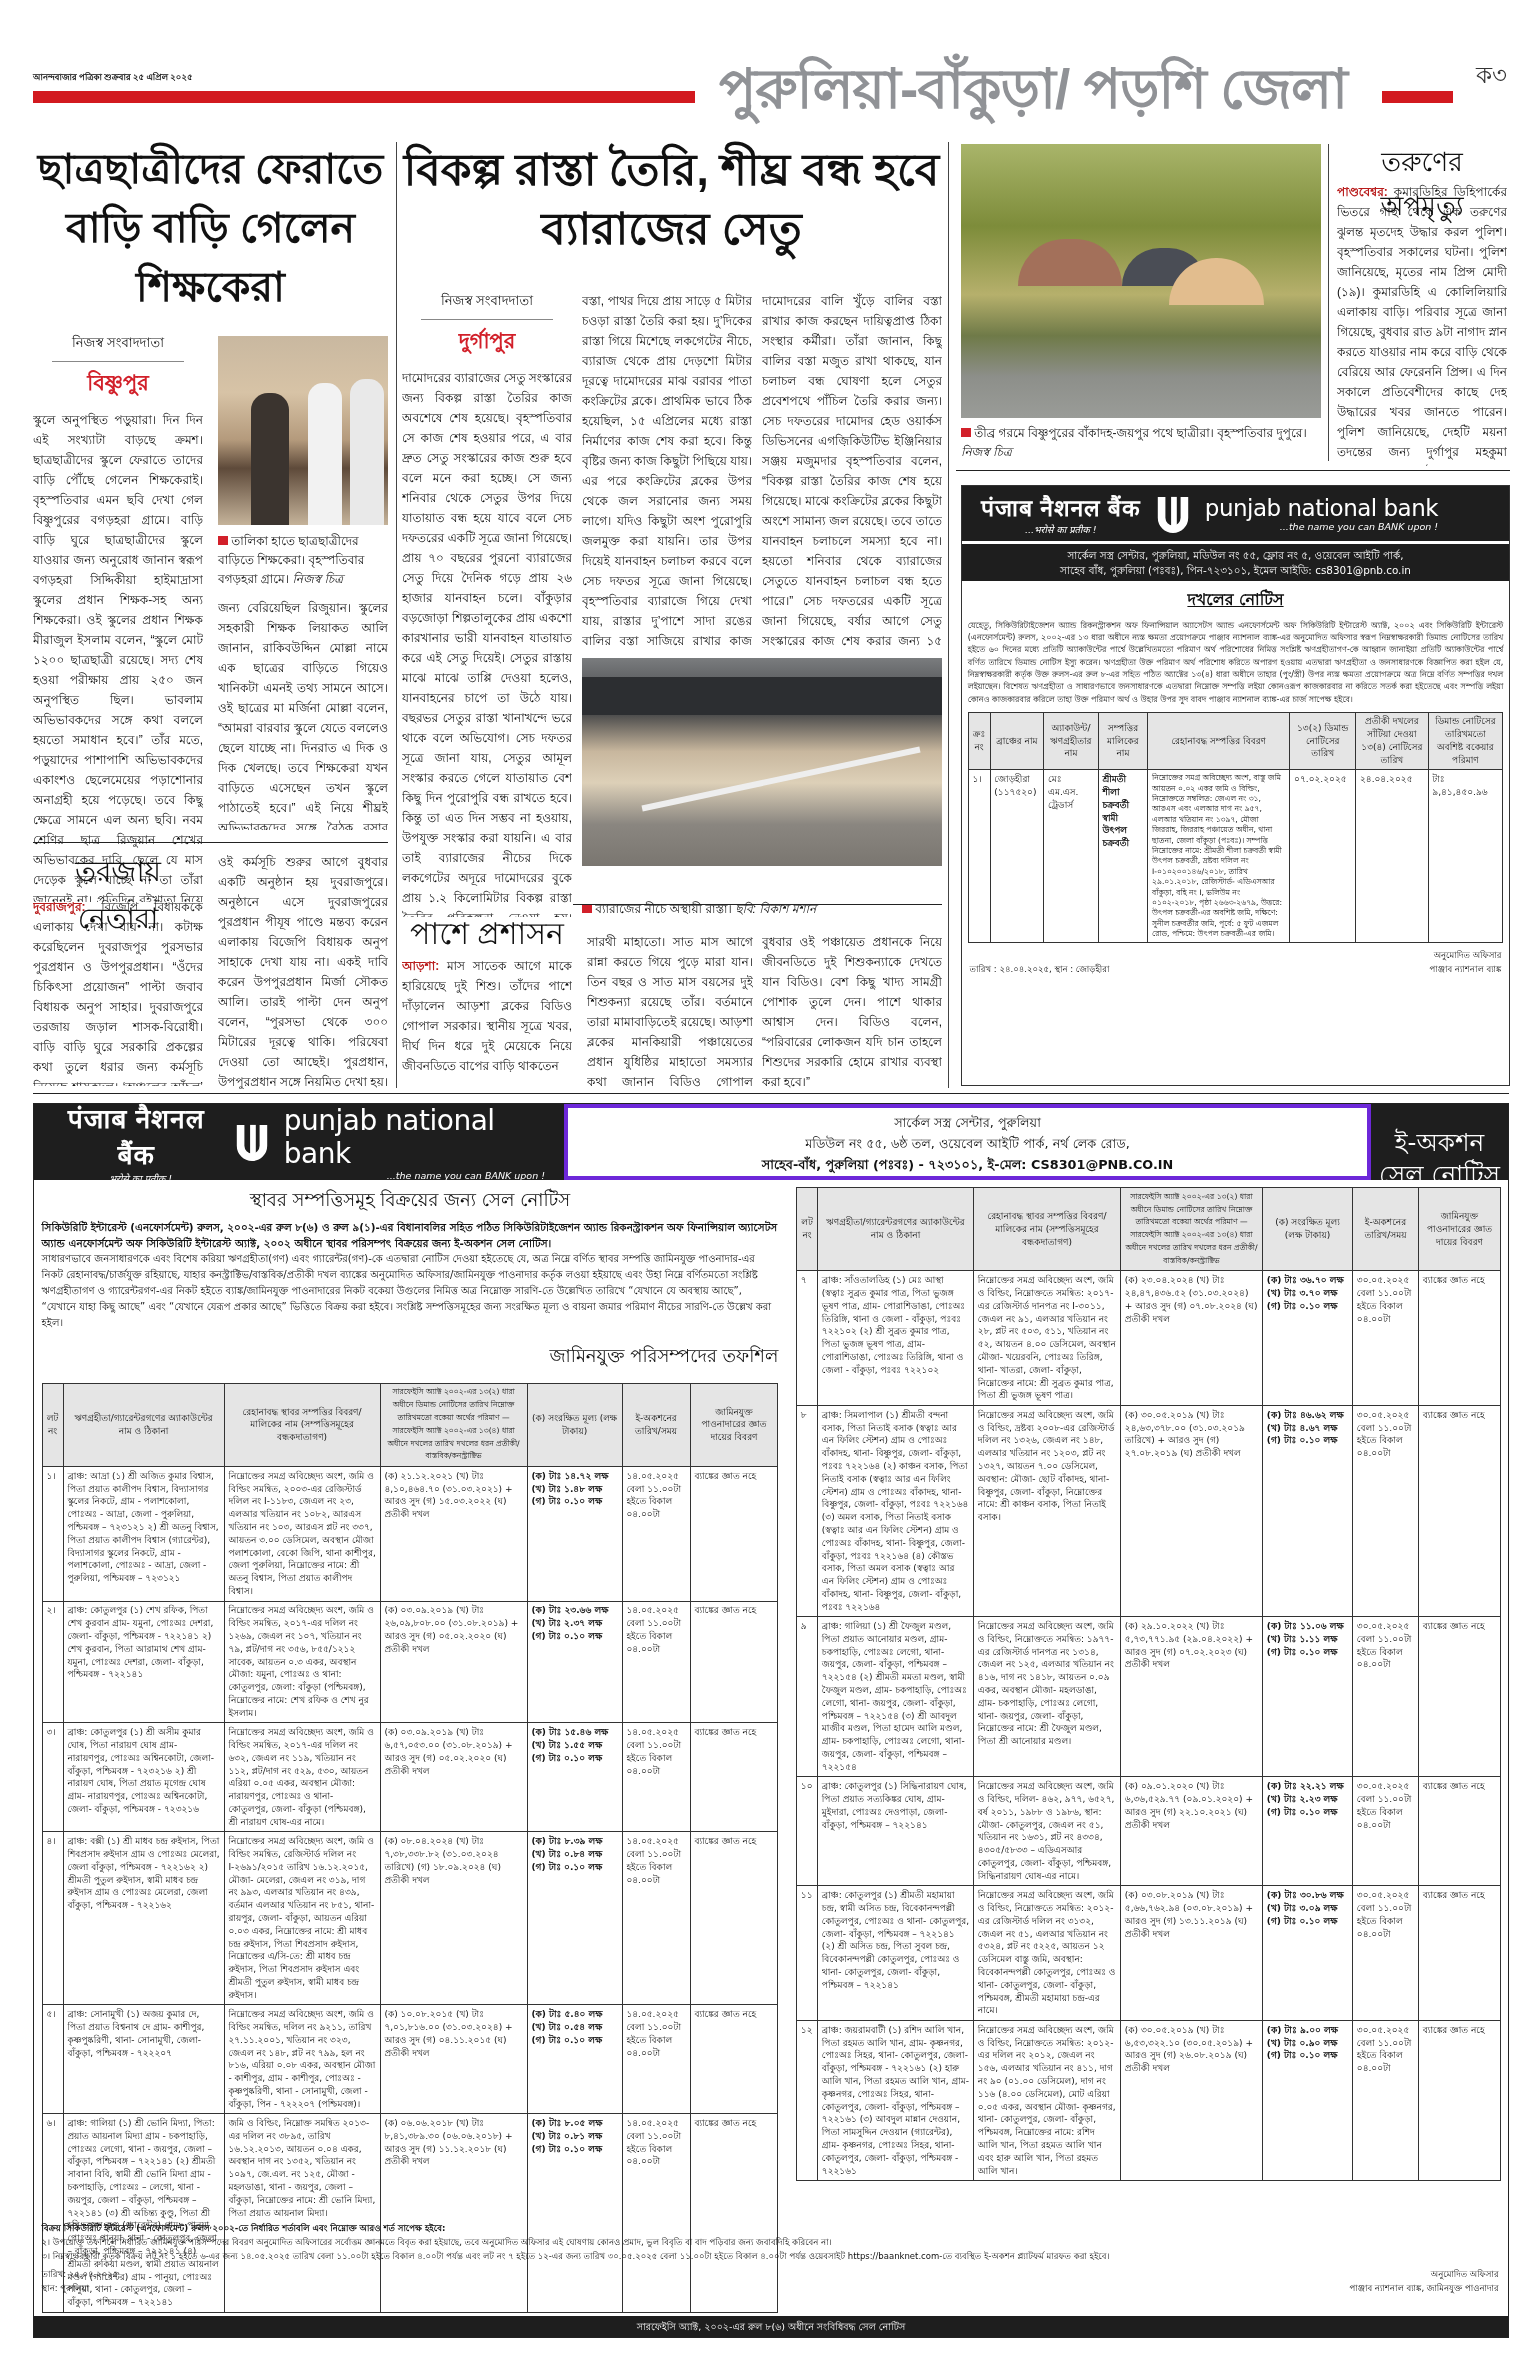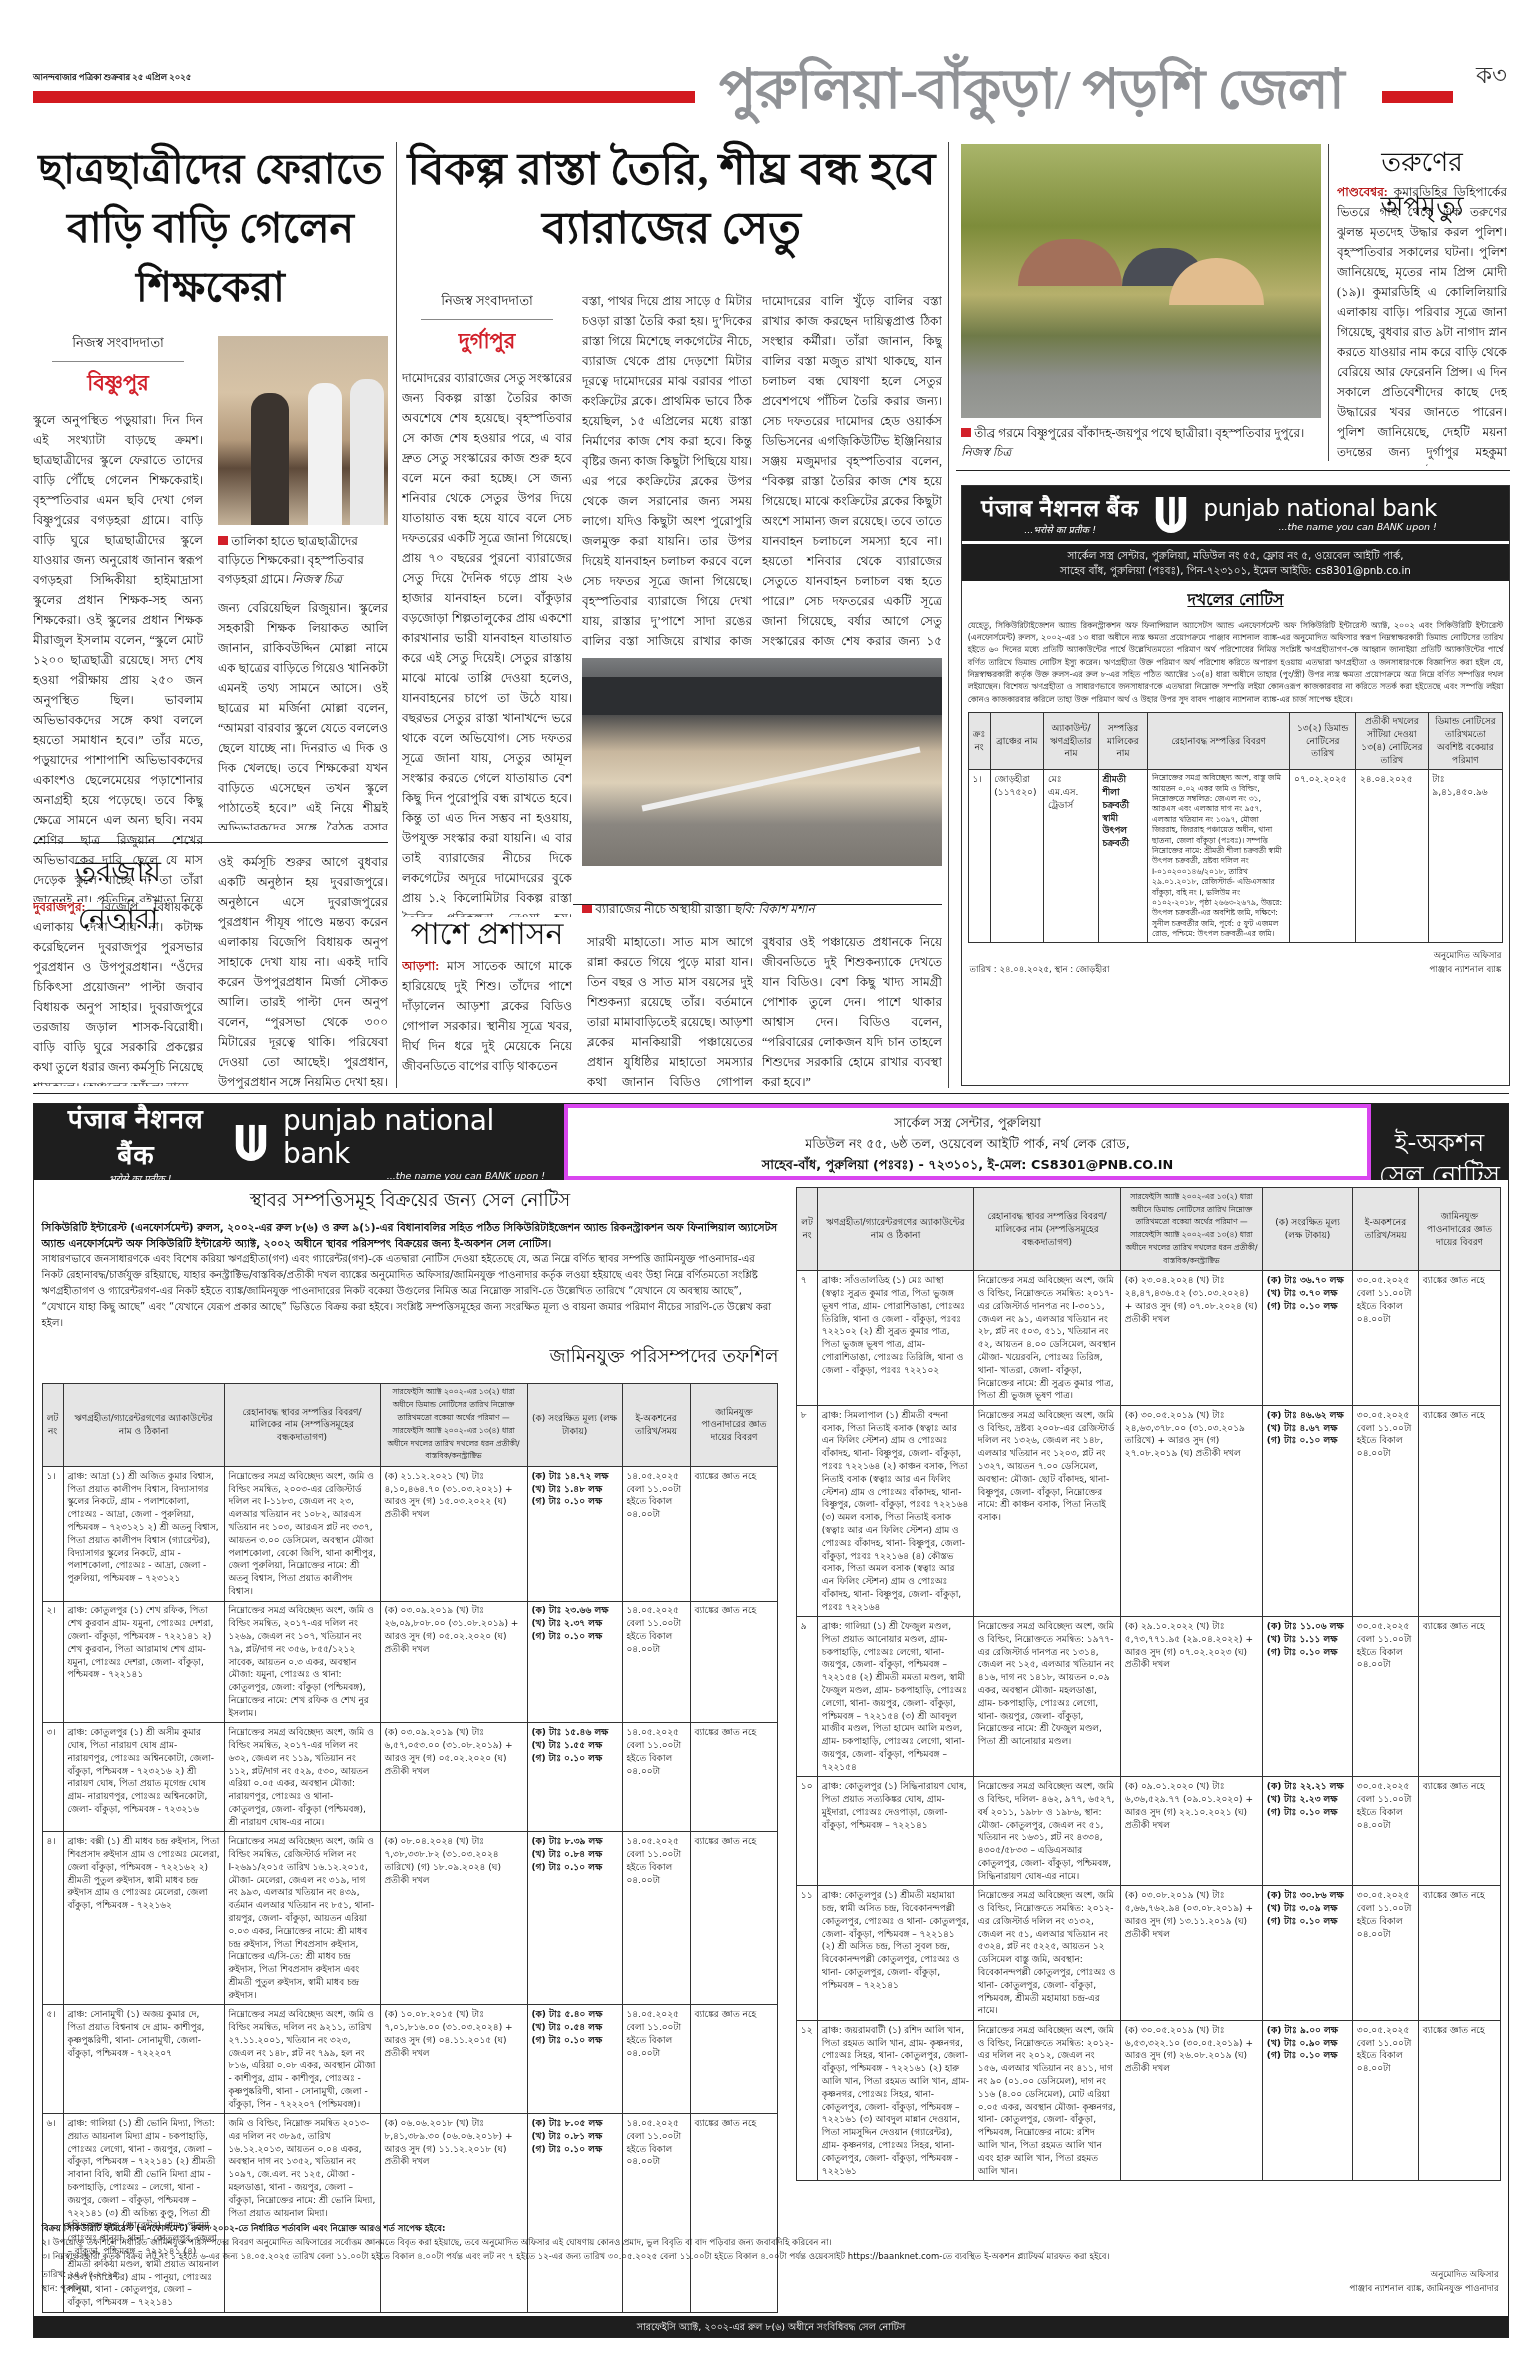--- a/index.html
+++ b/index.html
@@ -1,18 +1,18 @@
 <!DOCTYPE html>
 <html style="font-size:15px"><head>
 <meta charset="utf-8">
 <style>
 *{box-sizing:border-box;margin:0;padding:0}
 body{width:1538px;height:2378px;background:#fff;font-family:"DejaVu Sans",sans-serif;color:#111;position:relative;overflow:hidden}
 .abs{position:absolute}
-.serif{font-family:Liberation Serif, serif}
+.serif{font-family:Liberation Sans, sans-serif}
 .txt{font-size:12px;line-height:20px;text-align:justify}
 .red{color:#b91c1c}
 .hl{border-top:1.9px solid #222}
 
 #masthead .bar{position:absolute;top:91px;height:12.3px;background:#d2191f}
 #masthead .section{position:absolute;left:719px;top:47px;font-size:55px;font-weight:bold;color:#909296;letter-spacing:-0.9px;white-space:nowrap}
 #masthead .pageno{position:absolute;left:1476px;top:57px;font-size:23px;color:#333}
 #masthead .dateline{position:absolute;left:33px;top:71px;font-size:8.5px;font-weight:bold}
 .headline{font-weight:bold;font-size:44px;line-height:66px;text-align:center;color:#111}
 .byline{font-size:13.2px;text-align:center}
@@ -182,21 +182,21 @@
         <svg width="38" height="42" viewBox="0 0 40 44">
             <path d="M4 4 L4 26 A16 16 0 0 0 36 26 L36 4 L28 4 L28 26 A8 8 0 0 1 12 26 L12 4 Z" fill="#fff"></path>
             <rect x="18" y="4" width="6" height="32" fill="#fff"></rect>
           </svg>
       </div>
       <div>
         <div class="pnb-eng">punjab national bank</div>
         <div class="pnb-tag" style="text-align:right">...the name you can BANK upon !</div>
       </div>
     </div>
-    <div style="flex:1;background:#d946ef;padding:3.8px">
+    <div style="flex:1;background:#6d28d9;padding:3.8px">
       <div style="background:#fff;height:100%;text-align:center;font-size:12.8px;line-height:21px;padding-top:3.8px">
         <div>সার্কেল সস্ত্র সেন্টার, পুরুলিয়া</div>
         <div>মডিউল নং ৫৫, ৬ষ্ঠ তল, ওয়েবেল আইটি পার্ক, নর্থ লেক রোড,</div>
         <div class="b">সাহেব-বাঁধ, পুরুলিয়া (পঃবঃ) - ৭২৩১০১, ই-মেল: CS8301@PNB.CO.IN</div>
       </div>
     </div>
     <div style="width:137px;background:#1e1e1e;color:#fff;text-align:center;font-size:24.6px;line-height:32px;padding-top:23px">
       <div>ই-অকশন</div>
       <div>সেল নোটিস</div>
     </div>

